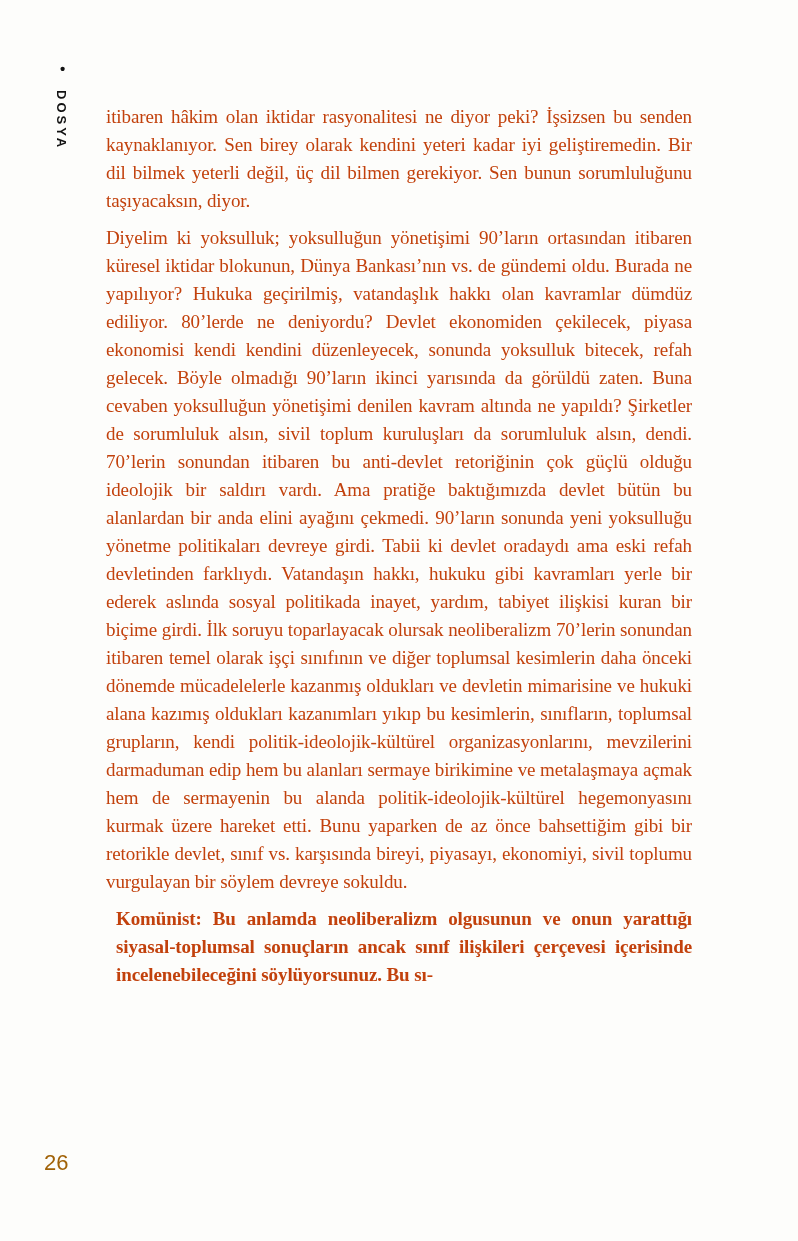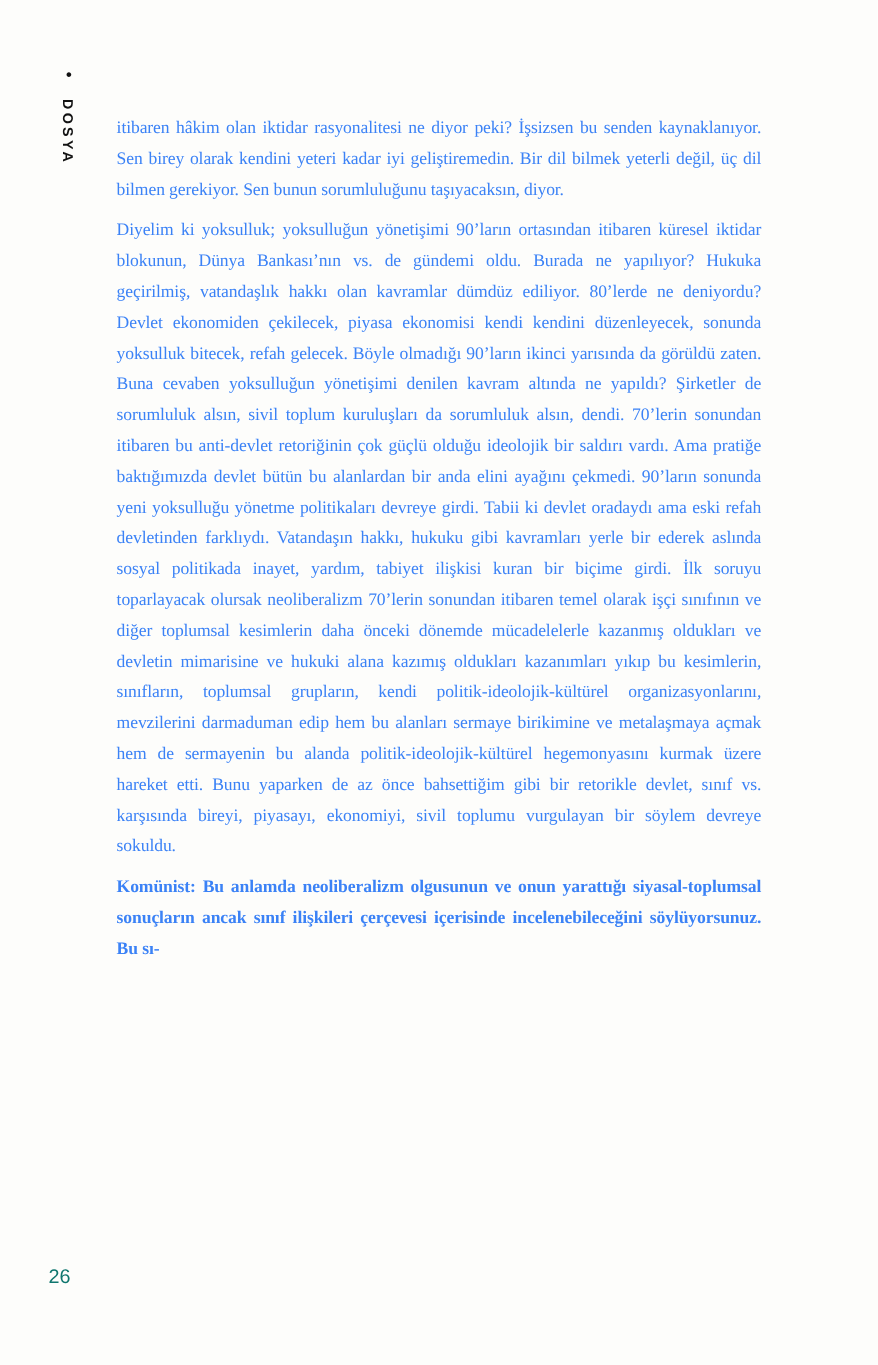--- a/index.html
+++ b/index.html
@@ -51,36 +51,37 @@
   }
   .body-column {
     position: absolute;
     top: 103px;
     left: 106px;
     width: 586px;
   }
   p.para {
     margin: 0 0 9px 0;
     font-family: "Liberation Serif", serif;
-    font-size: 16px;
+    font-size: 19px;
     line-height: 28px;
     text-align: justify;
     letter-spacing: -0.1px;
-    color: #3b82f6;
+    color: #c2410c;
   }
   p.para.bold {
     font-weight: 700;
+    margin-left: 10px;
   }
   .page-number {
     position: absolute;
     left: 44px;
     top: 1150px;
     font-family: "Liberation Sans", sans-serif;
-    font-size: 18px;
-    color: #0f766e;
+    font-size: 22px;
+    color: #a16207;
   }
 </style>
 </head>
 <body>
 
 <div class="page">
 
   <div class="header">
     <span class="bullet">•</span>
   </div>

